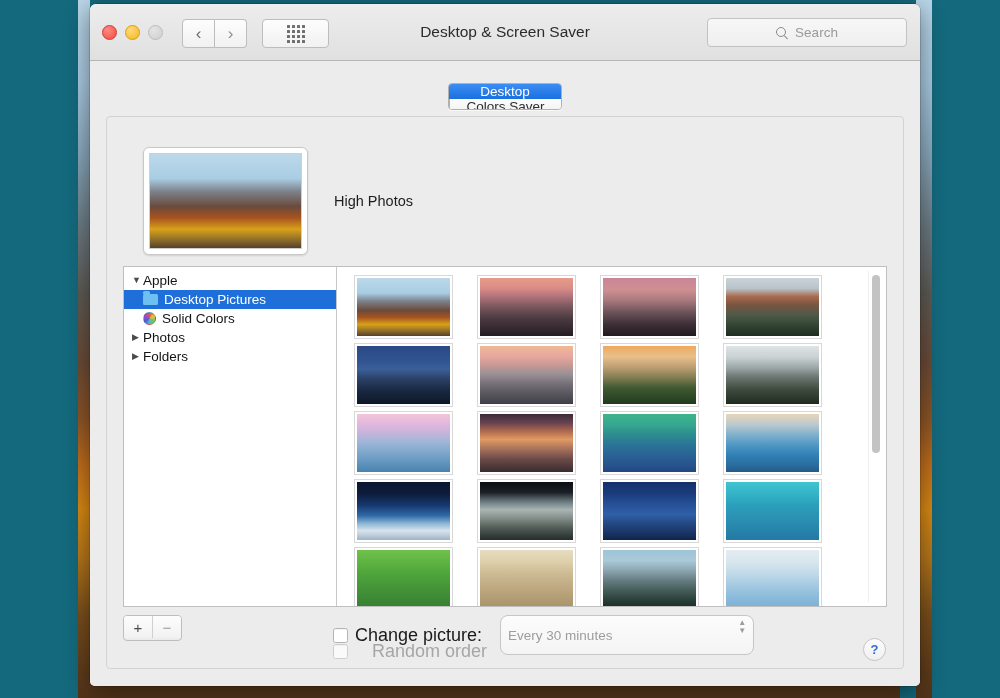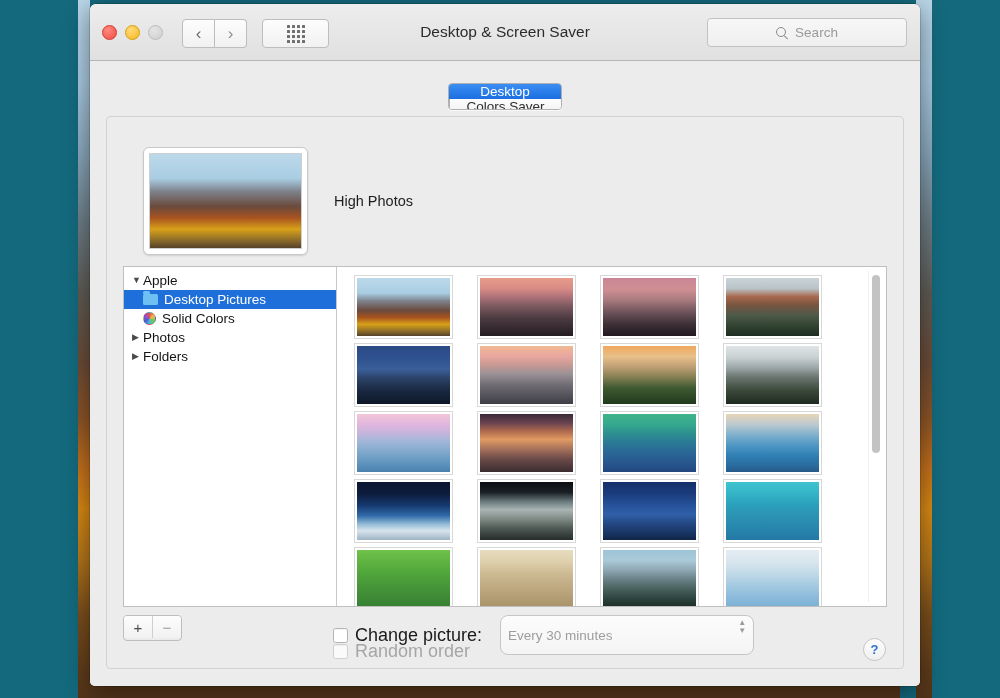--- a/index.html
+++ b/index.html
@@ -157,21 +157,21 @@
   #vscroll{position:absolute;right:4px;top:4px;bottom:4px;width:13px;background:#fff;border-left:1px solid #efefef;}
   #vthumb{position:absolute;left:3px;top:4px;width:8px;height:178px;border-radius:4px;background:#c3c3c3;}
 
   
   #plusminus{position:absolute;left:16px;top:498px;display:flex;height:24px;border-radius:4px;overflow:hidden;border:1px solid #bdbdbd;}
   .pmbtn{width:28px;height:22px;background:linear-gradient(to bottom,#fdfdfd,#f2f2f2);
          display:flex;align-items:center;justify-content:center;font-size:15px;color:#4a4a4a;}
   .pmbtn+.pmbtn{border-left:1px solid #cfcfcf;color:#9a9a9a;}
 
   #changerow{position:absolute;left:226px;top:498px;display:flex;align-items:center;gap:7px;}
-  #randomrow{position:absolute;left:226px;top:524px;display:flex;align-items:center;gap:7px;}
+  #randomrow{position:absolute;left:226px;top:524px;display:flex;align-items:center;gap:24px;}
   .cb{width:13px;height:13px;border-radius:2.5px;background:#fff;border:1px solid #b4b4b4;box-shadow:inset 0 1px 1px rgba(0,0,0,.05);}
   .cb.dis{border-color:#cfcfcf;background:#fafafa;}
   .lbl{font-size:18px;color:#1a1a1a;}
   .lbl.dis{color:#a6a6a6;}
   #popup{
     margin-left:11px;width:254px;height:40px;border-radius:8px;
     background:linear-gradient(to bottom,#fcfcfc,#f4f4f4);
     border:1px solid #c6c6c6;display:flex;align-items:center;
     padding:0 7px;box-sizing:border-box;position:relative;
   }

